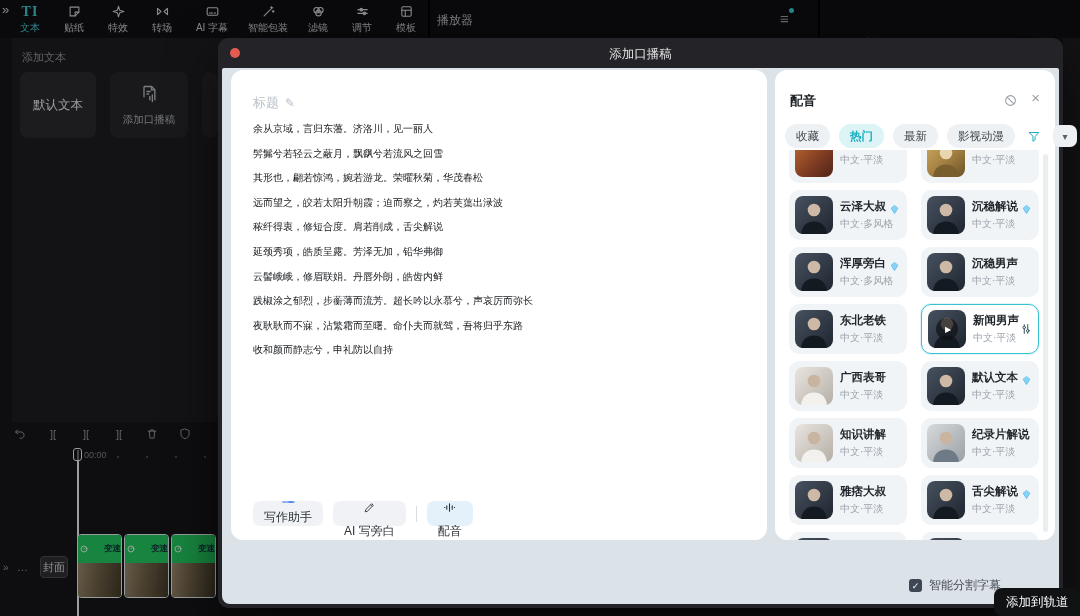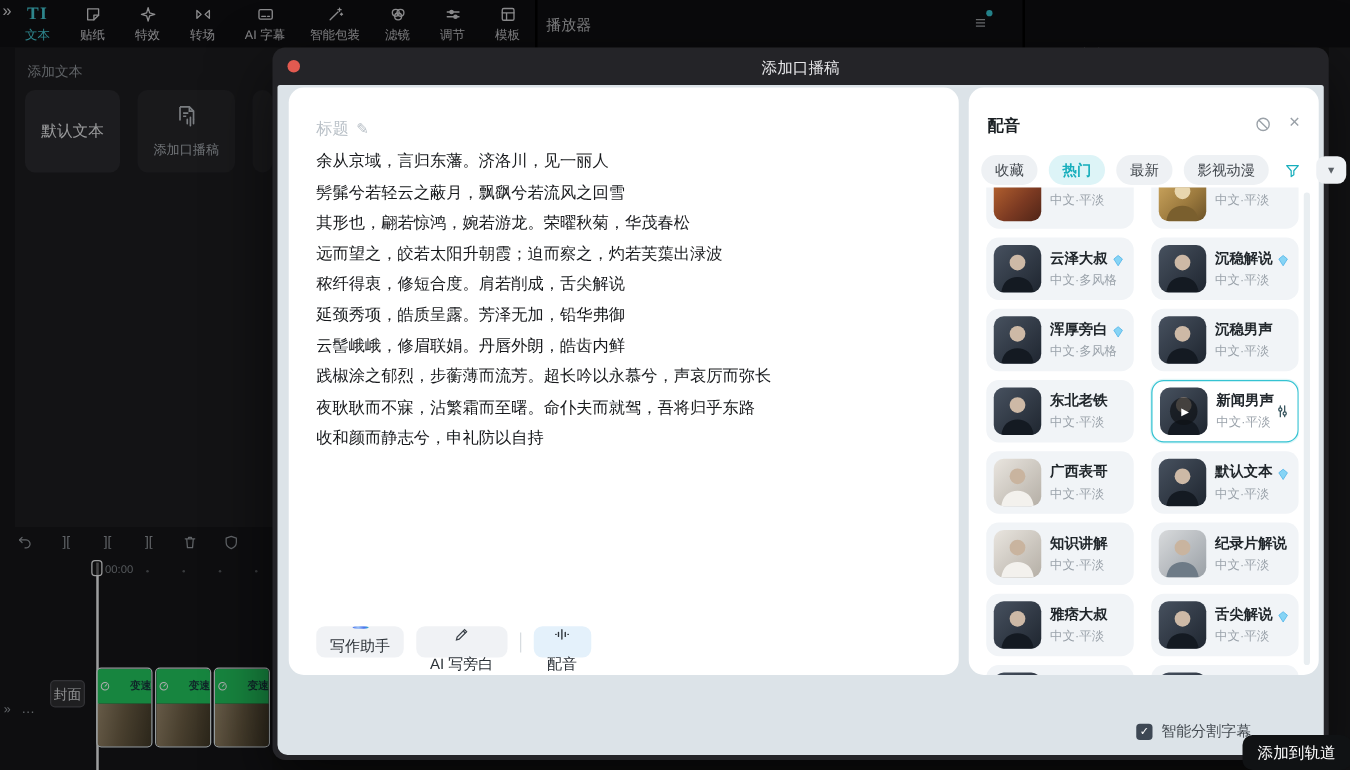--- a/index.html
+++ b/index.html
@@ -40,21 +40,21 @@
   #timeline{position:absolute;left:0;top:422px;width:218px;height:194px;background:#151518;}
   #tl-tools{position:absolute;left:12px;top:4px;display:flex;gap:17px;align-items:center;color:#8e9398;}
   .tl-tool{width:16px;height:16px;display:flex;align-items:center;justify-content:center;font-size:11px;cursor:pointer;}
   .tl-tool svg{width:14px;height:14px;}
   #tl-time{position:absolute;left:84px;top:28px;font-size:9px;color:#7c8186;}
   .tick{position:absolute;top:34px;width:2px;height:2px;border-radius:50%;background:#55585c;}
   #playhead-line{position:absolute;left:77px;top:28px;width:1.5px;height:166px;background:#e8e9ea;}
   #playhead-handle{position:absolute;left:73px;top:26px;width:9px;height:13px;border:1.5px solid #e8e9ea;border-radius:3px;background:rgba(20,20,22,.6);}
   #tl-collapse{position:absolute;left:3px;top:140px;color:#8f9499;font-size:10px;cursor:pointer;}
   #tl-dots{position:absolute;left:17px;top:139px;color:#8f9499;font-size:11px;cursor:pointer;}
-  #cover-btn{position:absolute;left:40px;top:122px;width:28px;height:22px;background:#2e2e32;border:1px solid #4b4b50;border-radius:4px;color:#d9dadc;font-size:11px;display:flex;align-items:center;justify-content:center;cursor:pointer;}
+  #cover-btn{position:absolute;left:40px;top:134px;width:28px;height:22px;background:#2e2e32;border:1px solid #4b4b50;border-radius:4px;color:#d9dadc;font-size:11px;display:flex;align-items:center;justify-content:center;cursor:pointer;}
   #clips{position:absolute;left:77px;top:112px;display:flex;gap:2px;}
   .clip{width:45px;height:64px;border-radius:4px;overflow:hidden;border:1px solid #dfe7e9;cursor:pointer;flex:none;}
   .clip-head{height:28px;background:#22c55e;display:flex;align-items:center;gap:16px;padding:0 2px;color:#17363c;font-size:8.5px;font-weight:700;white-space:nowrap;overflow:hidden;}
   .clip-head svg{width:8px;height:8px;flex:none;}
   .clip-thumb{height:51px;background:linear-gradient(100deg,#97866a 0%,#6b5d44 45%,#3b3424 100%);}
 
   
   #right-strip{position:absolute;left:1063px;top:38px;width:17px;height:578px;background:#1c1c1f;}
 
   
@@ -66,21 +66,21 @@
   #modal-close-dot{position:absolute;left:12px;top:10px;width:10px;height:10px;border-radius:50%;background:#e25a50;cursor:pointer;}
   #modal-title{position:absolute;left:0;top:8px;width:100%;text-align:center;font-size:12.5px;color:#e6e6e8;}
   #modal-content{position:absolute;left:4px;top:30px;width:837px;height:536px;background:#dce3e8;border-radius:2px 2px 8px 8px;}
 
   
   #editor-card{position:absolute;left:9px;top:2px;width:536px;height:470px;background:#ffffff;border-radius:12px;}
   #editor-title-row{position:absolute;left:22px;top:24px;display:flex;align-items:center;gap:6px;}
   #editor-title-placeholder{font-size:13px;color:#b9c0c7;}
   #editor-title-edit{color:#b9c0c7;font-size:12px;cursor:pointer;}
   #editor-lines{position:absolute;left:22px;top:47px;right:18px;cursor:text;}
-  .ed-line{font-size:13px;line-height:24.6px;color:#17191c;white-space:nowrap;}
+  .ed-line{font-size:10px;line-height:24.6px;color:#17191c;white-space:nowrap;}
   #editor-buttons{position:absolute;left:22px;top:431px;display:flex;align-items:center;gap:10px;}
   .ed-btn{height:25px;border-radius:7px;background:#f0f2f5;display:flex;align-items:center;gap:6px;padding:0 11px;font-size:12px;color:#2c3238;cursor:pointer;white-space:nowrap;flex-direction:column;}
   .ed-btn.blue{background:#e4f1fb;}
   .orb{width:13px;height:13px;border-radius:50%;background:radial-gradient(circle at 35% 30%,#9cc4f7,#4a72ef 55%,#2fb0cf);}
   .ed-btn svg{width:13px;height:13px;}
   .mini-avatar{width:15px;height:15px;border-radius:4px;background:linear-gradient(135deg,#46505e,#1f2630);position:relative;overflow:hidden;}
   .mini-avatar::before{content:"";position:absolute;left:4.5px;top:3px;width:6px;height:6px;border-radius:50%;background:#cdb9a6;}
   .mini-avatar::after{content:"";position:absolute;left:2px;top:9.5px;width:11px;height:7px;border-radius:50% 50% 0 0;background:#11161d;}
   .ed-sep{width:1px;height:16px;background:#d7dce0;}
 

